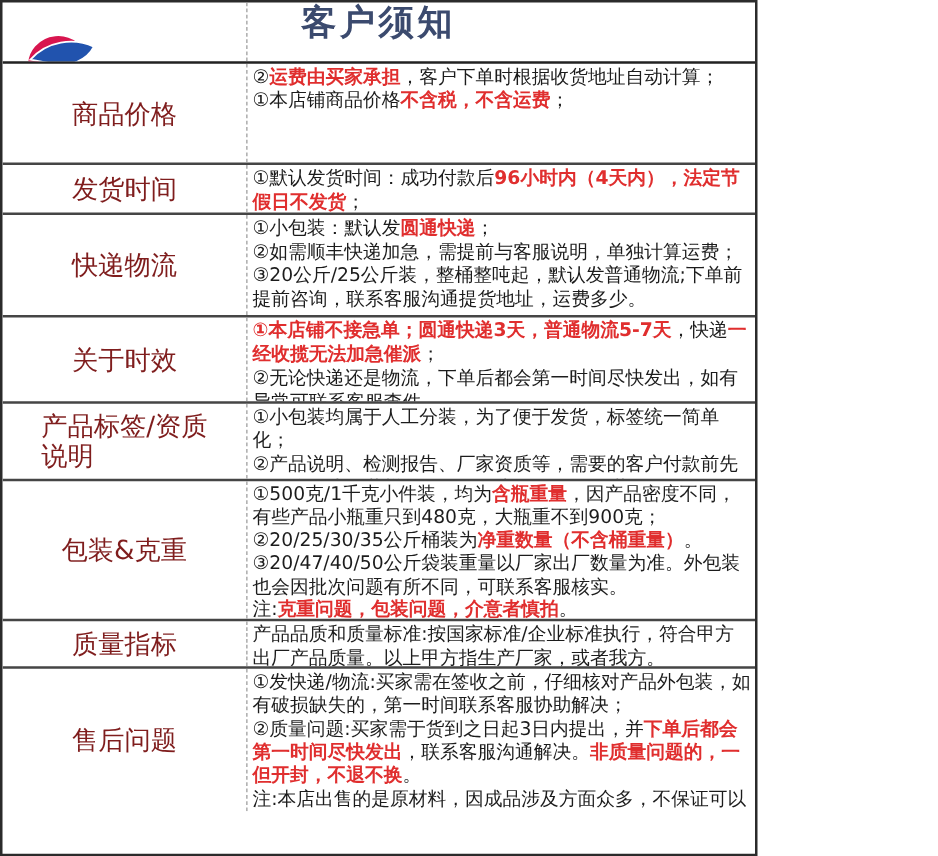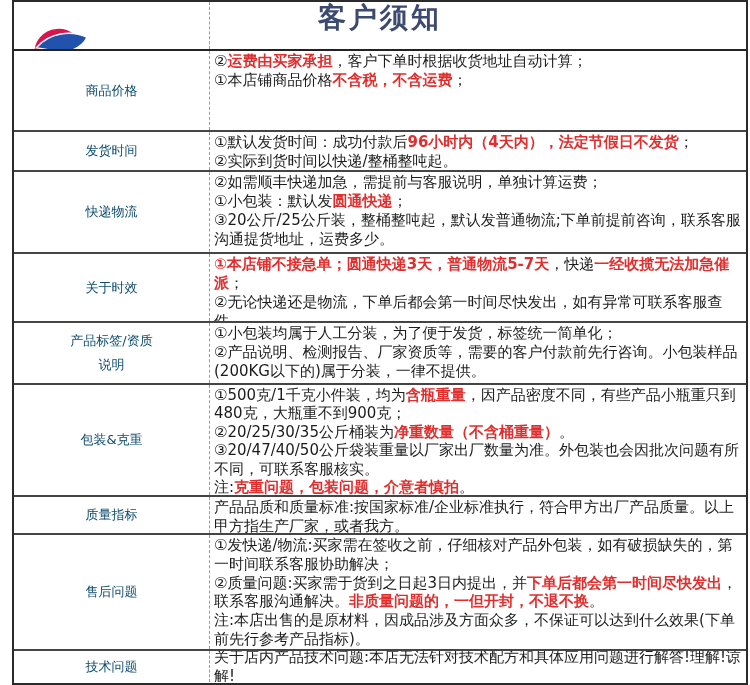--- a/index.html
+++ b/index.html
@@ -11,32 +11,31 @@
     --border-dark:#454545;
     --divider-gray:#9a9a9a;
   }
   *{margin:0;padding:0;box-sizing:border-box}
   body{
     width:750px;height:685px;background:#fff;
     font-family:"DejaVu Sans",sans-serif;
     color:var(--text-black);
   }
   .sheet{
-    width:736px;height:685px;background:#fff;
+    width:606px;height:685px;background:#fff;
     border:2px solid #2b2b2b;
     overflow:hidden;
-    margin-left:12px;
   }
   .row{display:flex;width:100%;overflow:hidden}
   .row + .row{border-top:2px solid var(--border-dark)}
   .label{
     width:196px;flex:0 0 196px;
     border-right:1px dashed var(--divider-gray);
     display:flex;align-items:center;justify-content:center;
-    text-align:center;font-size:13px;color:#0c4a6e;
+    text-align:left;font-size:21px;color:#7f1d1d;
     white-space:pre-line;line-height:24px;
   }
   .content{
     flex:1;display:flex;flex-direction:column;
     padding:1px 2px 0 4px;
     font-size:15px;line-height:19px;
   }
   .para{color:var(--text-black)}
   .seg{color:inherit}
   .seg.red{color:var(--accent-red);font-weight:700}
@@ -92,22 +91,22 @@
       <div class="row">
         <div class="label">发货时间</div>
         <div class="content">
           <div class="para"><span class="seg">①默认发货时间：成功付款后</span><span class="seg red">96小时内（4天内），法定节假日不发货</span><span class="seg">；</span></div>
           <div class="para"><span class="seg">②实际到货时间以快递/整桶整吨起。</span></div>
         </div>
       </div>
       <div class="row">
         <div class="label">快递物流</div>
         <div class="content">
+          <div class="para"><span class="seg">①小包装：默认发</span><span class="seg red">圆通快递</span><span class="seg">；</span></div>
           <div class="para"><span class="seg">②如需顺丰快递加急，需提前与客服说明，单独计算运费；</span></div>
-          <div class="para"><span class="seg">①小包装：默认发</span><span class="seg red">圆通快递</span><span class="seg">；</span></div>
           <div class="para"><span class="seg">③20公斤/25公斤装，整桶整吨起，默认发普通物流;下单前提前咨询，联系客服沟通提货地址，运费多少。</span></div>
         </div>
       </div>
       <div class="row">
         <div class="label">关于时效</div>
         <div class="content">
           <div class="para"><span class="seg red">①本店铺不接急单；圆通快递3天，普通物流5-7天</span><span class="seg">，快递</span><span class="seg red">一经收揽无法加急催派</span><span class="seg">；</span></div>
           <div class="para"><span class="seg">②无论快递还是物流，下单后都会第一时间尽快发出，如有异常可联系客服查件。</span></div>
           <div class="para"><span class="seg">③因时效问题产生退换货的运费，由买家承担。</span></div>
         </div>
@@ -136,20 +135,14 @@
         </div>
       </div>
       <div class="row">
         <div class="label">售后问题</div>
         <div class="content">
           <div class="para"><span class="seg">①发快递/物流:买家需在签收之前，仔细核对产品外包装，如有破损缺失的，第一时间联系客服协助解决；</span></div>
           <div class="para"><span class="seg">②质量问题:买家需于货到之日起3日内提出，并</span><span class="seg red">下单后都会第一时间尽快发出</span><span class="seg">，联系客服沟通解决。</span><span class="seg red">非质量问题的，一但开封，不退不换</span><span class="seg">。</span></div>
           <div class="para"><span class="seg">注:本店出售的是原材料，因成品涉及方面众多，不保证可以达到什么效果(下单前先行参考产品指标)。</span></div>
         </div>
       </div>
-      <div class="row">
-        <div class="label">技术问题</div>
-        <div class="content">
-          <div class="para"><span class="seg">关于店内产品技术问题:本店无法针对技术配方和具体应用问题进行解答!理解!谅解!</span></div>
-        </div>
-      </div>
     </div>
 </div>
 
 </body></html>

